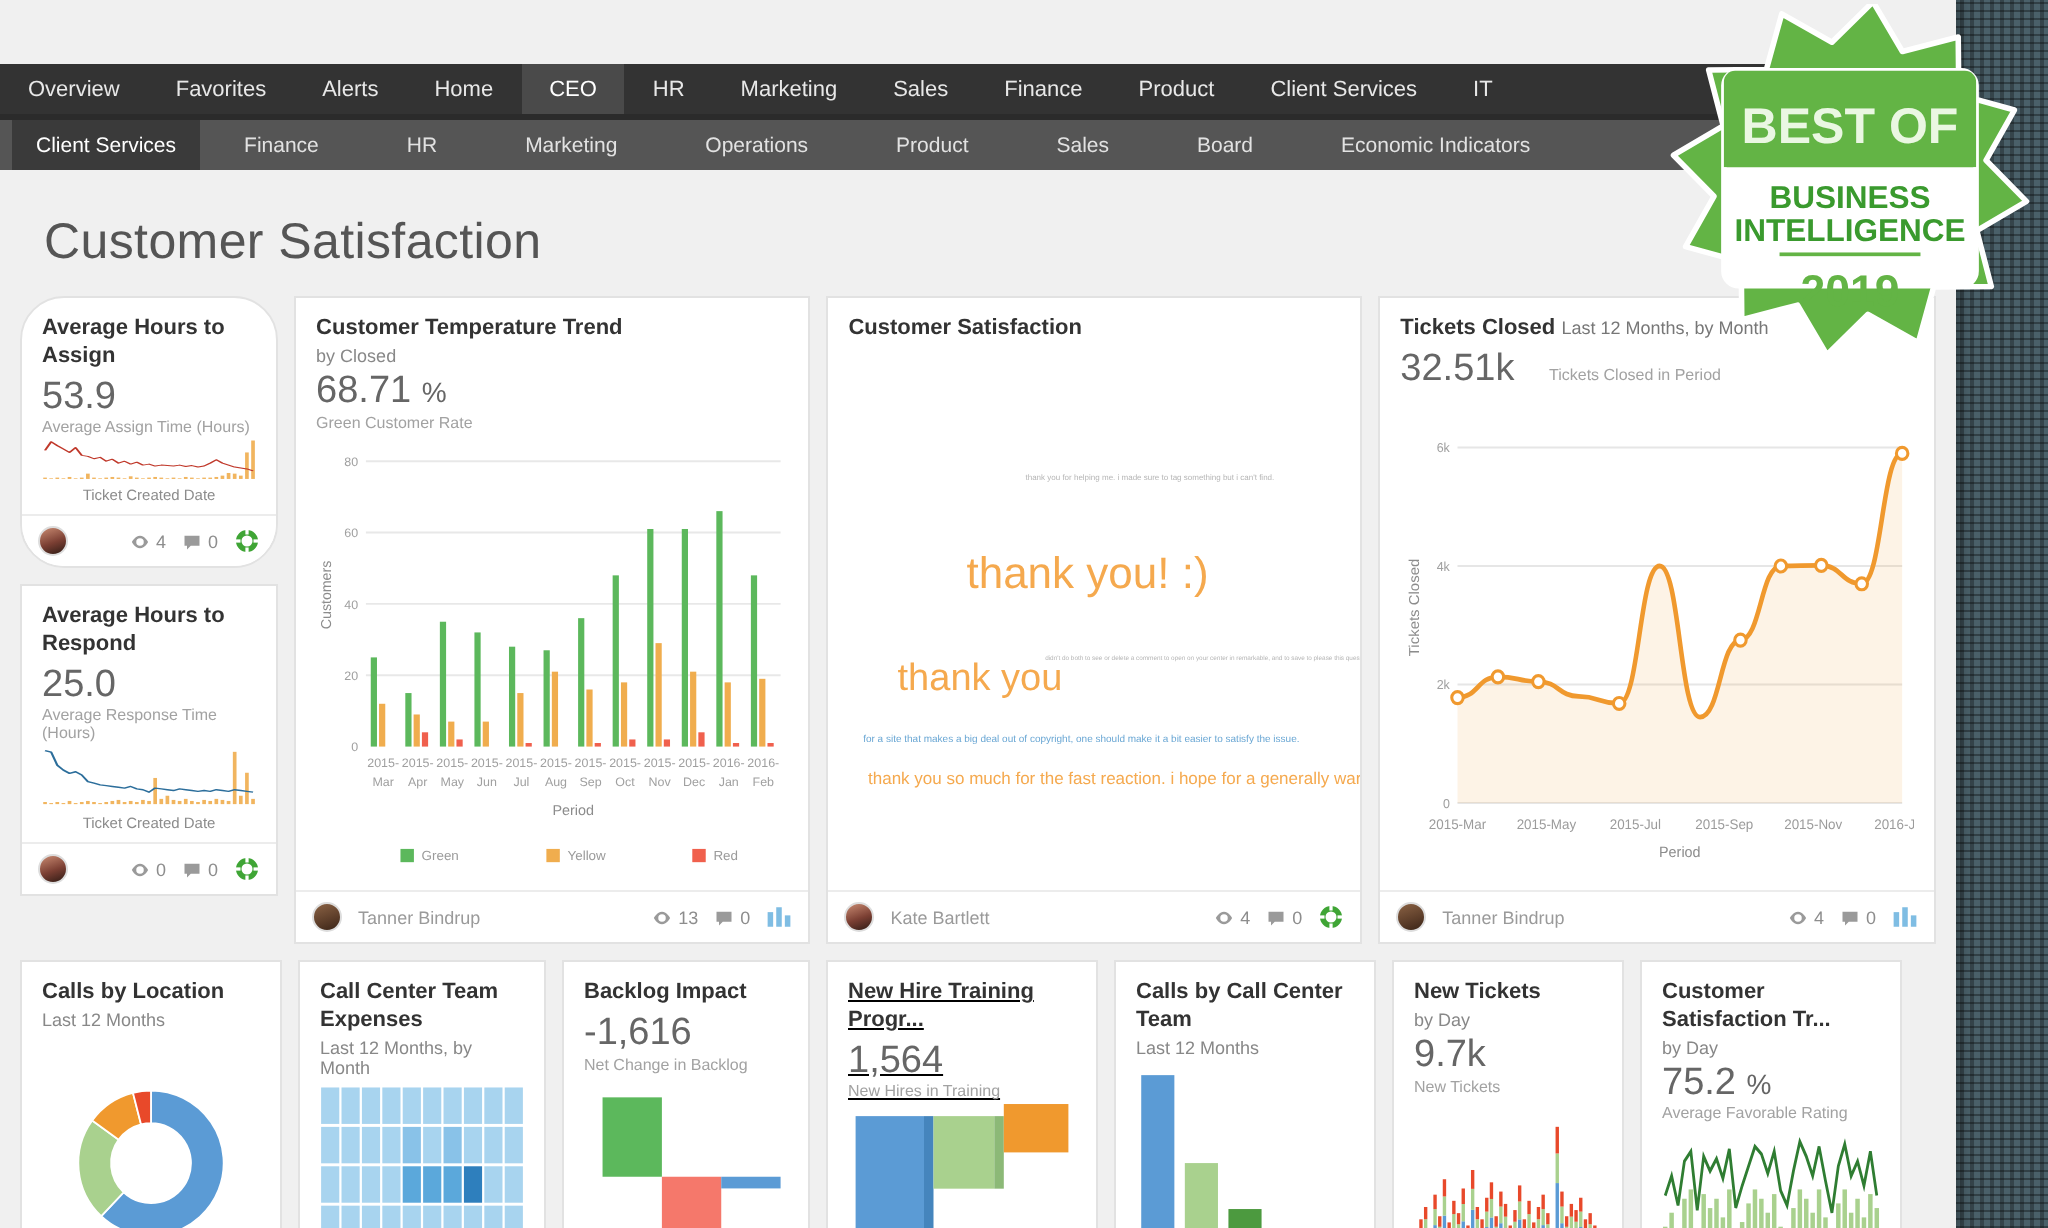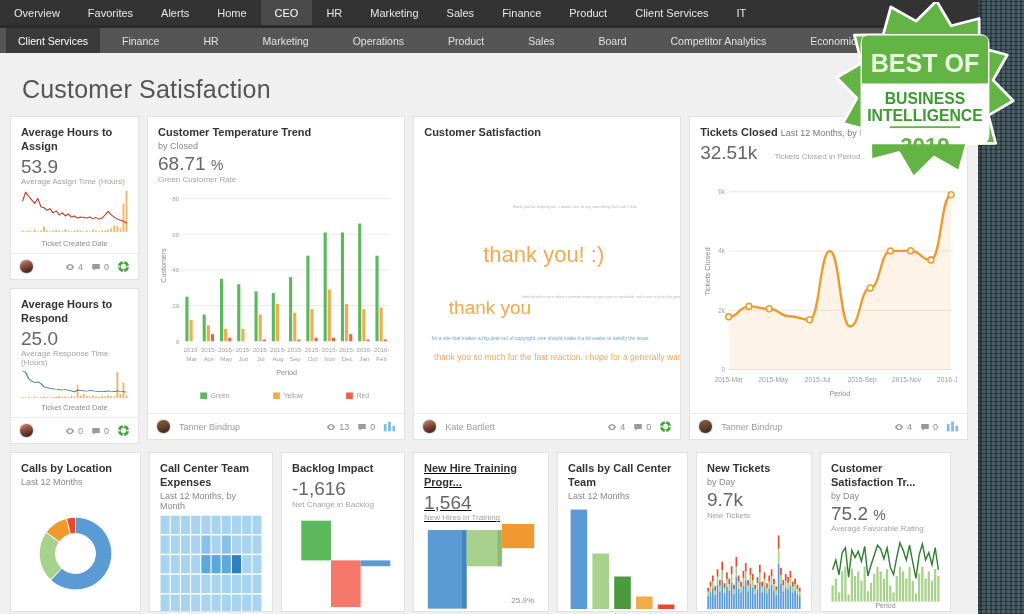--- a/index.html
+++ b/index.html
@@ -23,20 +23,21 @@
     background:#f0f0f0; overflow:hidden;
     box-shadow:2px 0 6px rgba(0,0,0,.35);
   }
   
   #navbar{
     height:28px; background:#2b2b2b;
   }
   #nav-primary{
     height:25px; background:#333333; display:flex; align-items:stretch;
     font-size:11px;
+    margin-top:32px;
   }
   #nav-primary .nav-item{
     display:flex; align-items:center; color:#e8e8e8; white-space:nowrap;
     padding:0 14px; cursor:pointer;
   }
   #nav-primary .nav-item.active{ background:#4a4a4a; color:#ffffff; }
   #nav-secondary{
     height:25px; background:#555555; display:flex; align-items:stretch;
     font-size:10.5px;
   }
@@ -115,33 +116,32 @@
   </div>
   <div id="nav-secondary">
       <div class="nav-item active">Client Services</div>
       <div class="nav-item">Finance</div>
       <div class="nav-item">HR</div>
       <div class="nav-item">Marketing</div>
       <div class="nav-item">Operations</div>
       <div class="nav-item">Product</div>
       <div class="nav-item">Sales</div>
       <div class="nav-item">Board</div>
-      <div class="nav-item">Competitor Analytics</div>
       <div class="nav-item">Economic Indicators</div>
     </div>
 
   <div id="page-title">Customer Satisfaction</div>
 
   <div id="board">
 
     <div class="row">
 
       <div style="display:flex;flex-direction:column;gap:8px;width:131px;">
 
-        <div class="card" style="height:164px;">
+        <div class="card" style="height:136px;border-radius:22px;">
           <div class="card-body">
             <div class="c-title">Average Hours to Assign</div>
             <div class="c-big">53.9</div>
             <div class="c-cap">Average Assign Time (Hours)</div>
             <div class="chart-area">
               <svg viewBox="0 0 112 62" width="100%" height="100%" preserveAspectRatio="none" style="position:absolute;inset:0">
                 <g id="ah1-bars">
                     <rect x="0.64" y="52.33" width="1.92" height="1.67" fill="#f0ad4e" opacity="0.9"></rect>
                     <rect x="3.84" y="53.17" width="1.92" height="0.83" fill="#f0ad4e" opacity="0.9"></rect>
                     <rect x="7.04" y="52.33" width="1.92" height="1.67" fill="#f0ad4e" opacity="0.9"></rect>

